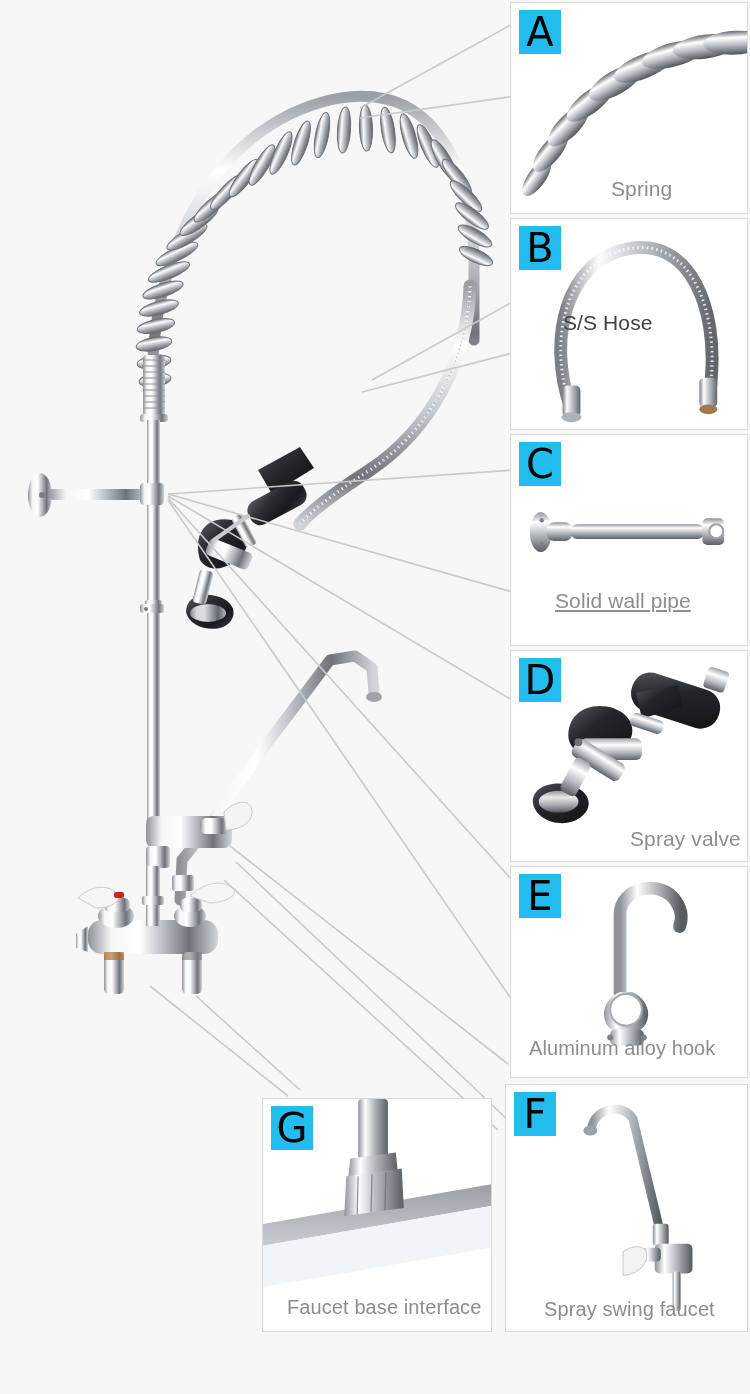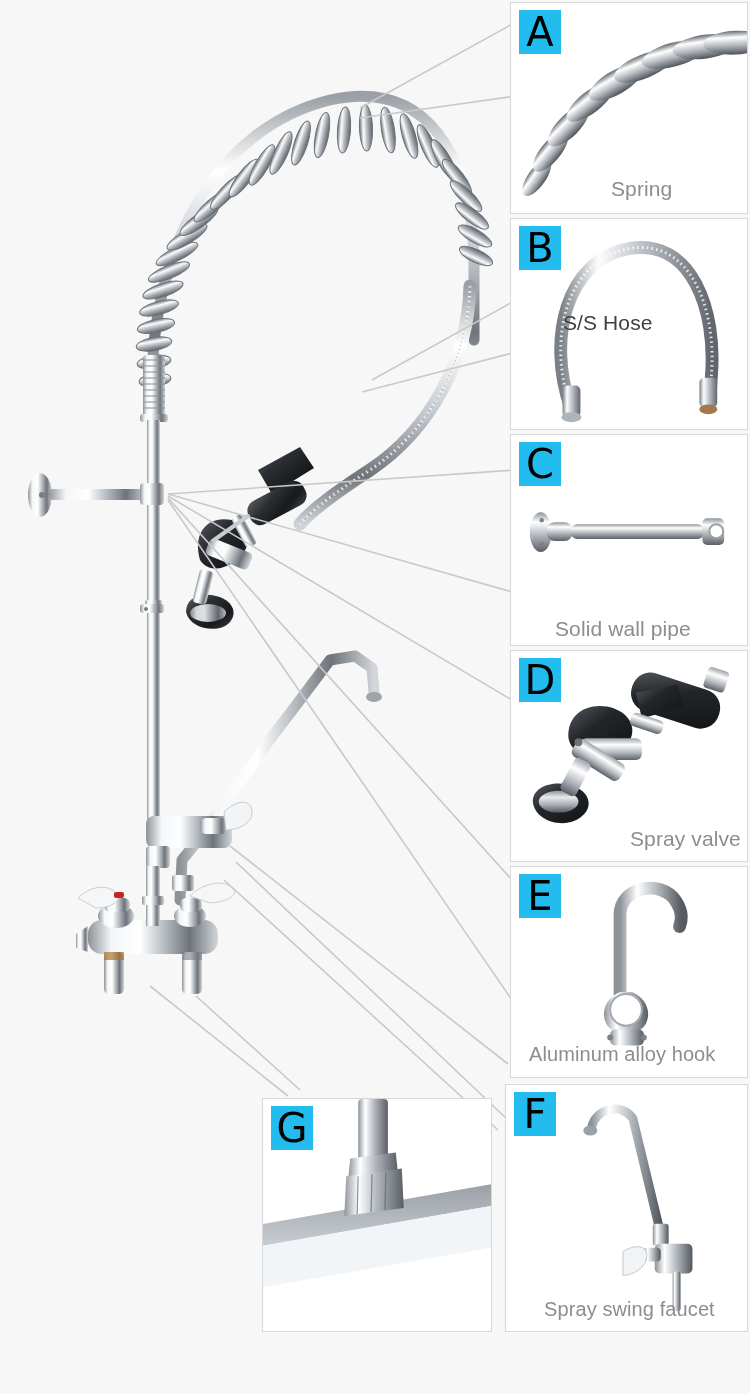--- a/index.html
+++ b/index.html
@@ -73,23 +73,23 @@
   #panel-a { left: 510px; top: 2px;    width: 238px; height: 212px; }
   #panel-b { left: 510px; top: 218px;  width: 238px; height: 212px; }
   #panel-c { left: 510px; top: 434px;  width: 238px; height: 212px; }
   #panel-d { left: 510px; top: 650px;  width: 238px; height: 212px; }
   #panel-e { left: 510px; top: 866px;  width: 238px; height: 212px; }
   #panel-f { left: 505px; top: 1084px; width: 243px; height: 248px; }
   #panel-g { left: 262px; top: 1098px; width: 230px; height: 234px; }
 
   #label-a { left: 100px; bottom: 12px; }
   #label-b { left: 52px;  top: 92px; }
-  #label-c { left: 44px;  bottom: 4px; }
+  #label-c { left: 44px;  bottom: 32px; text-decoration: underline; }
   #label-d { left: 119px; bottom: 10px; }
-  #label-e { left: 18px;  bottom: 11px;  font-size: 20px; }
+  #label-e { left: 18px;  bottom: 17px;  font-size: 20px; }
   #label-f { left: 38px;  bottom: 10px; font-size: 20px; }
   #label-g { left: 24px;  bottom: 12px; font-size: 20px; }
 </style>
 </head>
 <body>
 
 <div id="stage" style="background: rgb(247, 247, 248);">
 
   <div class="product-art">
     <svg viewBox="0 0 510 1394" width="510" height="1394" xmlns="http://www.w3.org/2000/svg">
@@ -440,15 +440,16 @@
       <path d="M88,60 L134,54 L136,74 L86,80 Z" fill="url(#bg1)"></path>
 
       <path d="M84,78 L140,70 L142,110 L82,118 Z" fill="url(#bg1)"></path>
       <g stroke="#5f646a" stroke-width="1.2" opacity="0.7">
         <line x1="96" y1="78" x2="95" y2="116"></line>
         <line x1="110" y1="76" x2="109" y2="114"></line>
         <line x1="124" y1="74" x2="123" y2="112"></line>
       </g>
     </svg>
     <div class="badge" style="background: rgb(34, 188, 238);">G</div>
+    <div class="panel-label" id="label-g" style="color: rgb(141, 141, 141);">Faucet base interface</div>
   </div>
 
 </div>
 
 </body></html>

